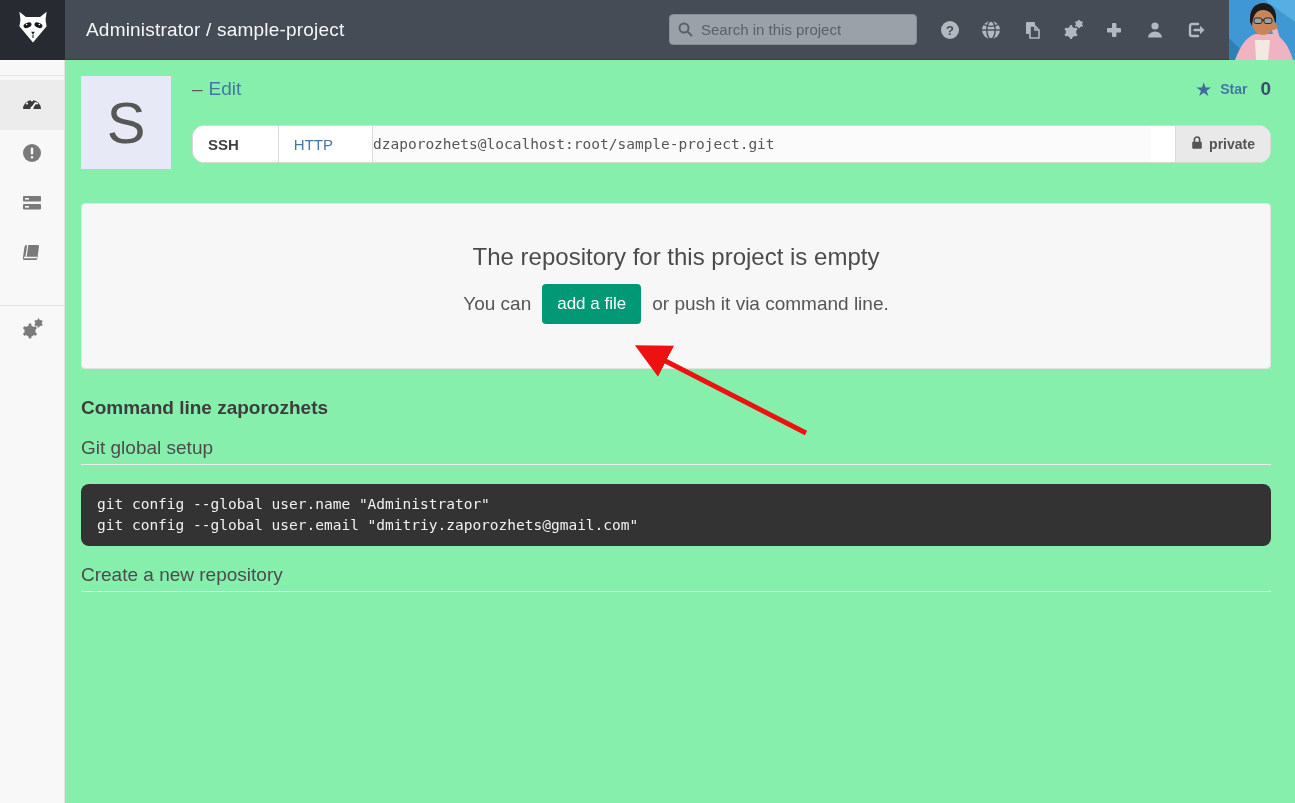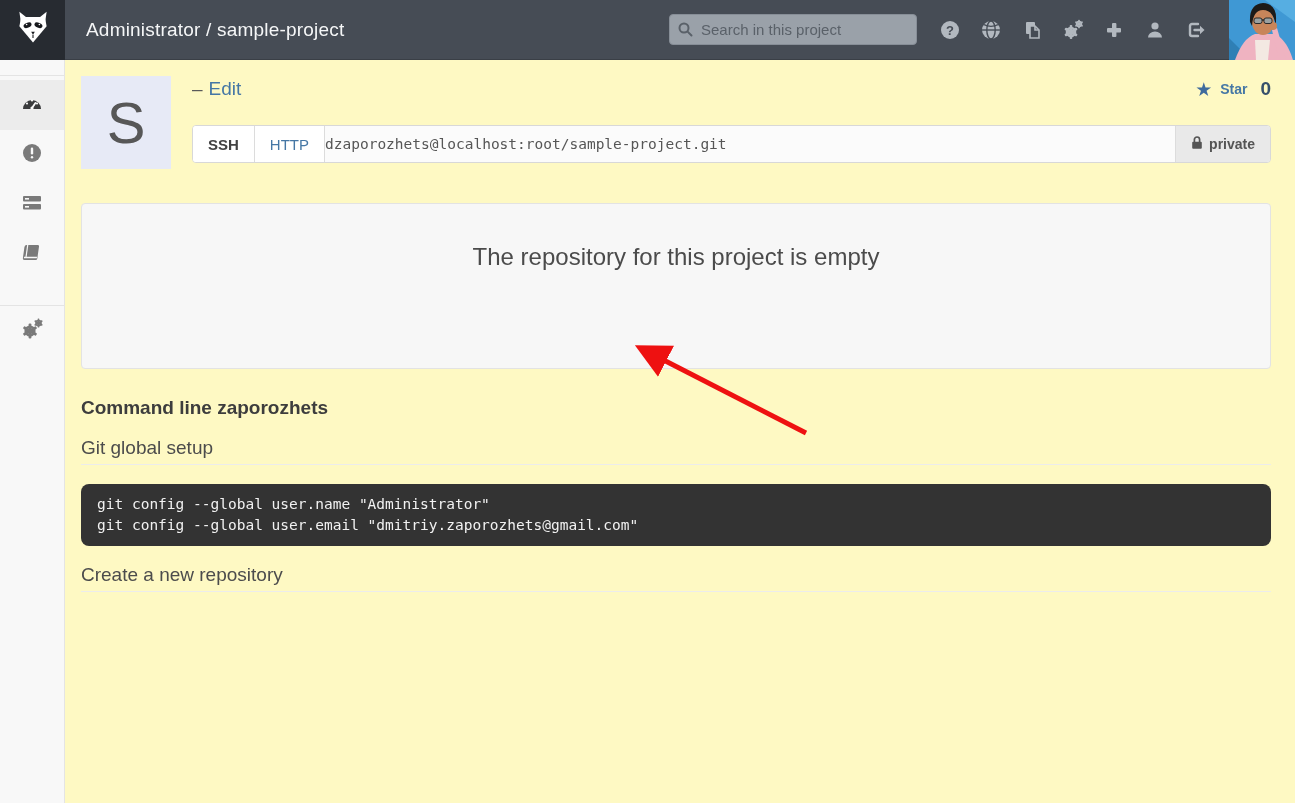--- a/index.html
+++ b/index.html
@@ -4,21 +4,21 @@
 <style>
   :root{
     --header-bg:#464c55;
     --logo-bg:#272b31;
     --green:#019875;
     --link:#4577a5;
     --code-bg:#333333;
   }
   *{margin:0;box-sizing:border-box;}
   body{width:1295px;height:803px;overflow:hidden;font-family:"Liberation Sans",sans-serif;background:#fff;}
-  .page{position:relative;width:1295px;height:803px;background:#fef9c3;overflow:hidden;}
+  .page{position:relative;width:1295px;height:803px;background:#86efac;overflow:hidden;}
 
   
   .app-header{position:absolute;top:0;left:0;right:0;height:60px;background:var(--header-bg);display:flex;align-items:center;border-bottom:1px solid #3a3f46;z-index:10;}
   .logo-box{width:65px;height:60px;background:var(--logo-bg);display:flex;align-items:center;justify-content:center;cursor:pointer;flex:0 0 65px;}
   .header-title{margin-left:21px;color:#f5f6f7;font-size:19px;letter-spacing:.2px;}
   .search-wrap{margin-left:auto;position:relative;width:248px;height:31px;flex:0 0 auto;}
   .search-input{width:100%;height:100%;background:#9aa1a9;border:1px solid #878e97;border-radius:4px;padding:0 18px 0 31px;font-size:15px;color:#2e3237;font-family:"Liberation Sans",sans-serif;}
   .search-input::placeholder{color:#5a6169;opacity:1;}
   .search-icon-wrap{position:absolute;left:8px;top:7px;pointer-events:none;}
   .nav-icons{display:flex;align-items:center;margin:0 13px 0 12px;}
@@ -41,21 +41,21 @@
   .proj-avatar{width:90px;height:93px;background:#e7eaf6;color:#575757;font-size:58px;font-weight:300;display:flex;align-items:center;justify-content:center;}
   .proj-main{flex:1;margin-left:21px;}
   .row1{display:flex;align-items:center;height:26px;font-size:19px;}
   .edit-dash{color:#5a5a5a;margin-right:6px;}
   .edit-link{color:var(--link);cursor:pointer;}
   .star-group{margin-left:auto;display:flex;align-items:center;cursor:pointer;}
   .star-glyph{color:#3f6b9d;font-size:19px;margin-right:8px;}
   .star-label{color:var(--link);font-size:14px;font-weight:600;}
   .star-count{color:#36506b;font-size:19px;font-weight:600;margin-left:13px;}
 
-  .clone-bar{margin-top:23px;display:flex;height:38px;border:1px solid #d8d8d8;border-radius:4px;background:#fff;align-items:stretch;overflow:hidden;}
+  .clone-bar{margin-top:23px;display:flex;height:38px;border:1px solid #d8d8d8;border-radius:12px;background:#fff;align-items:stretch;overflow:hidden;gap:24px;}
   .clone-seg{display:flex;align-items:center;justify-content:center;padding:0 15px;border-left:1px solid #dcdcdc;background:#fff;font-family:"Liberation Sans",sans-serif;border-top:none;border-bottom:none;border-right:none;font-size:15px;}
   .seg-ssh{border-left:none;font-weight:bold;color:#424242;cursor:pointer;}
   .seg-http{color:var(--link);cursor:pointer;}
   .clone-url{flex:1;justify-content:flex-start;background:#fbfbfb;font-family:"DejaVu Sans Mono","Liberation Mono",monospace;font-size:14.5px;color:#565656;padding:0 0;cursor:text;}
   .private-badge{background:#e9e9e9;font-weight:bold;color:#555;font-size:14px;gap:6px;display:flex;}
 
   .empty-box{height:166px;background:#f7f7f7;border:1px solid #e3e3e3;border-radius:4px;text-align:center;padding-top:39px;}
   .empty-title{font-size:24px;color:#4b4b4b;font-weight:400;}
   .empty-sub{margin-top:13px;font-size:19px;color:#555;display:flex;justify-content:center;align-items:center;gap:11px;}
   .add-file-btn{background:var(--green);color:#fff;border:none;border-radius:4px;padding:10px 15px;font-size:17px;cursor:pointer;font-family:"Liberation Sans",sans-serif;}
@@ -274,20 +274,25 @@
               </svg>
             </span>
             <span>private</span>
           </div>
         </div>
       </div>
     </div>
 
     <div class="empty-box">
       <h2 class="empty-title">The repository for this project is empty</h2>
+      <div class="empty-sub">
+        <span>You can</span>
+        <button class="add-file-btn">add a file</button>
+        <span>or push it via command line.</span>
+      </div>
     </div>
 
     <div class="cli-heading">Command line zaporozhets</div>
 
     <h3 class="section-title">Git global setup</h3>
     <pre class="code-block">git config --global user.name "Administrator"
 git config --global user.email "dmitriy.zaporozhets@gmail.com"</pre>
 
     <h3 class="section-title">Create a new repository</h3>
   </main>

